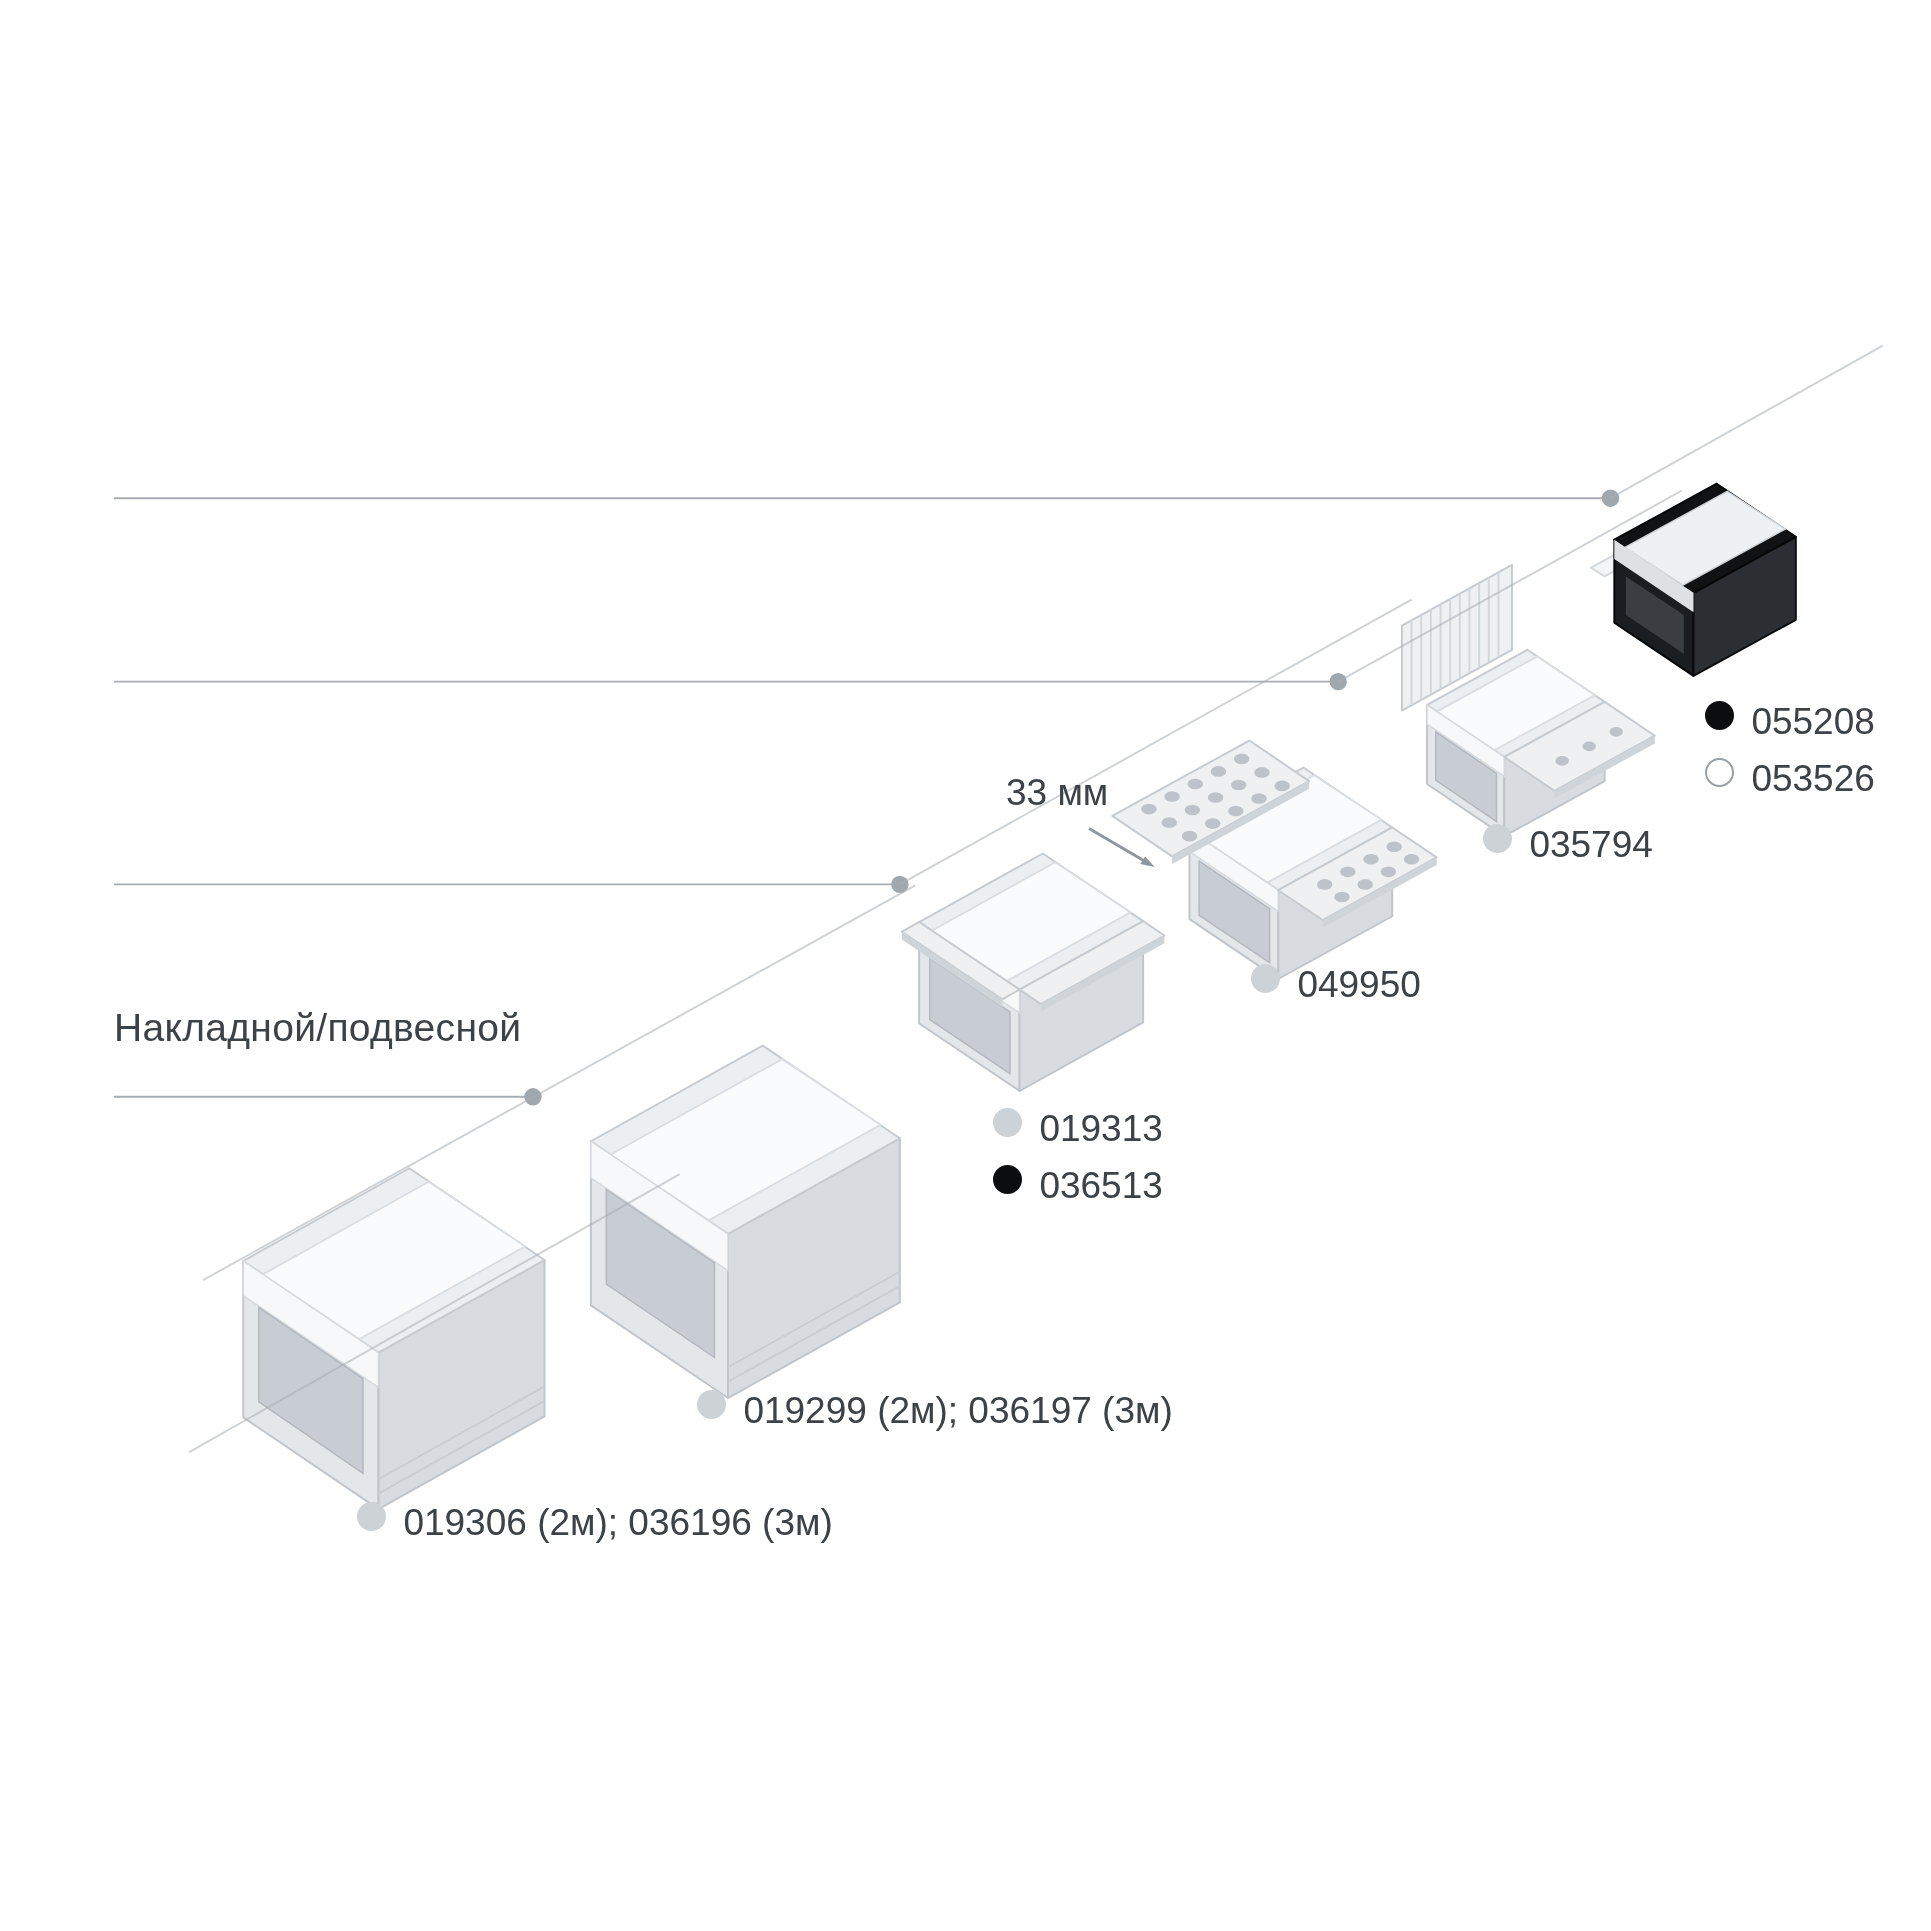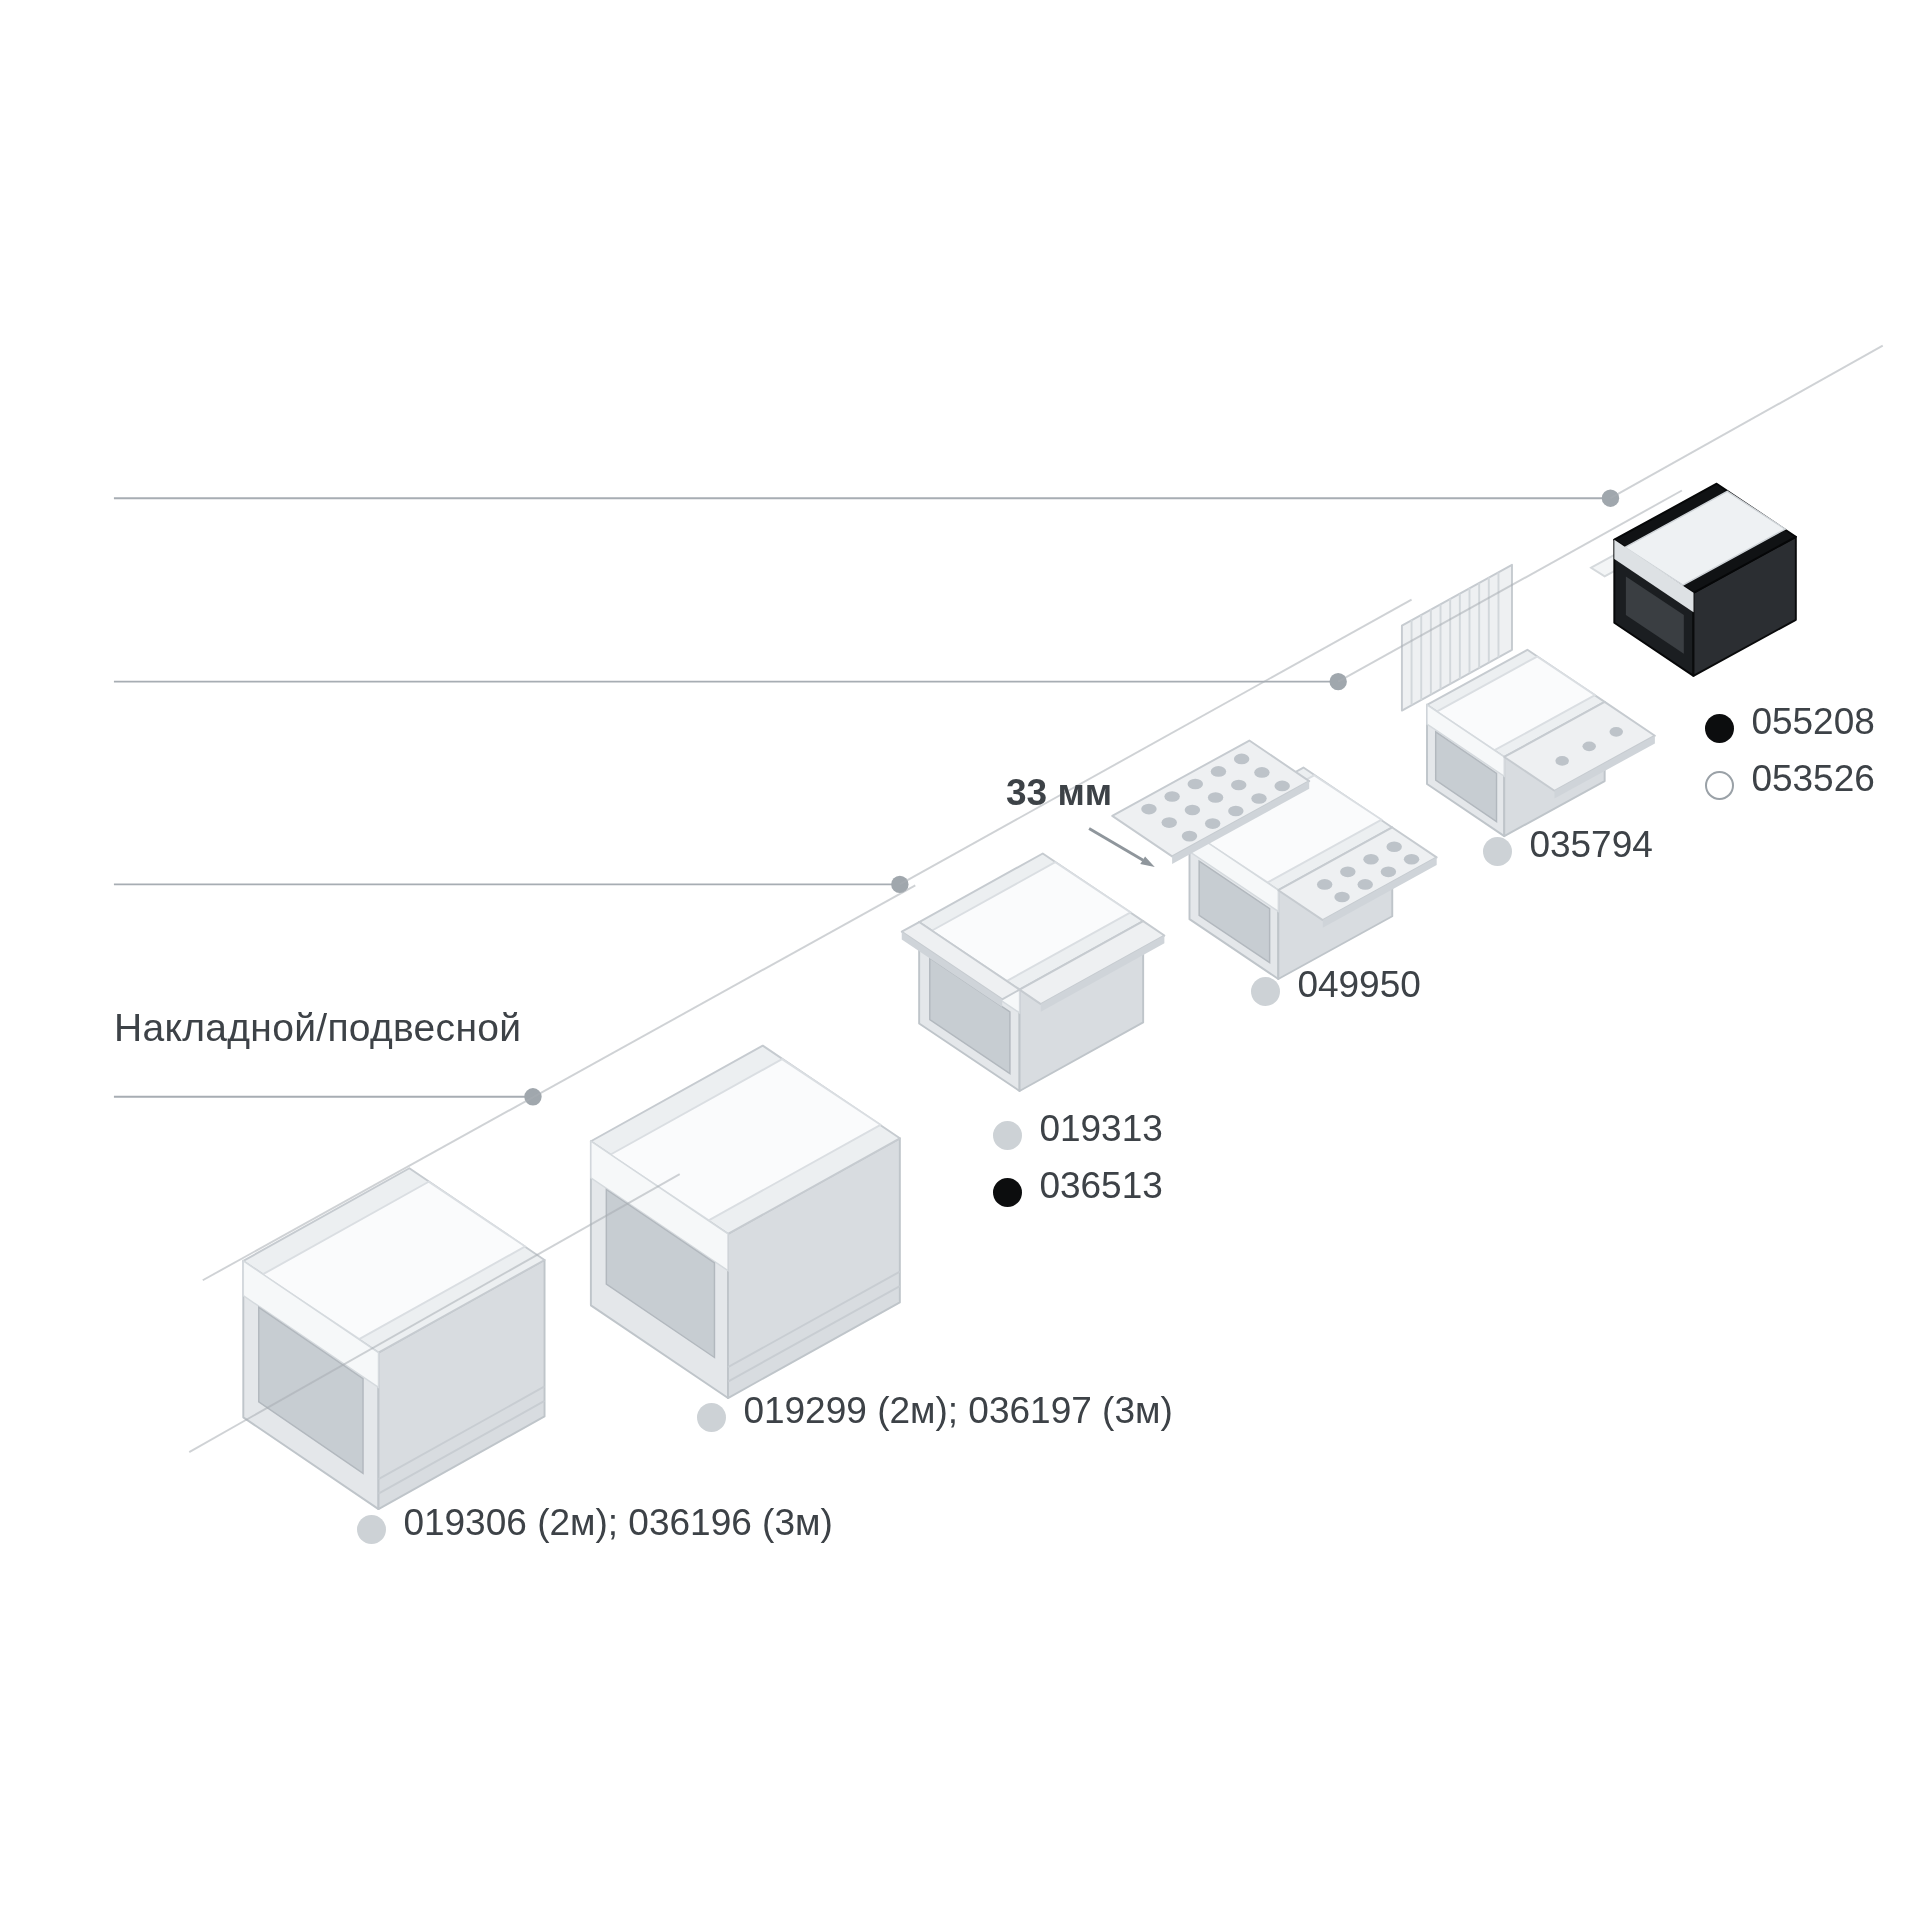--- a/index.html
+++ b/index.html
@@ -1,26 +1,26 @@
 <!DOCTYPE html>
 <html><head>
 <meta charset="utf-8">
 <style>
   html,body{margin:0;padding:0;background:#ffffff;}
   .canvas{position:relative;width:1931px;height:1931px;background:#ffffff;overflow:hidden;
           font-family:"Liberation Sans", sans-serif;color:#3d4247;}
   .abs{position:absolute;}
   .cat-label{font-size:39px;font-weight:500;line-height:1.15;letter-spacing:0.3px;white-space:nowrap;}
   .code-block{display:flex;flex-direction:column;gap:15.4px;}
-  .code-row{display:flex;align-items:flex-end;gap:17.4px;font-size:37px;font-weight:500;white-space:nowrap;}
+  .code-row{display:flex;align-items:flex-start;gap:17.4px;font-size:37px;font-weight:500;white-space:nowrap;}
   .dot{width:29px;height:29px;border-radius:50%;flex:0 0 auto;box-sizing:border-box;}
   .dot[data-dot="gray"]{background:#cdd2d6;}
   .dot[data-dot="black"]{background:#0c0d0e;}
   .dot[data-dot="white"]{background:#ffffff;border:2.9px solid #9aa1a7;}
-  .dim-label{font-size:37px;font-weight:700;white-space:nowrap;}
+  .dim-label{font-size:37px;font-weight:400;white-space:nowrap;}
   
   .ln{stroke:#a7adb3;stroke-width:2;fill:none;}
   .diag{stroke:#a7adb3;stroke-width:2;fill:none;stroke-opacity:.55;}
   .enddot{fill:#a0a7ad;}
   .face-end{fill:#e4e7ea;stroke:#bfc5ca;stroke-width:2;stroke-linejoin:round;}
   .face-side{fill:#d8dce0;stroke:#bfc5ca;stroke-width:2;stroke-linejoin:round;}
   .face-top{fill:#eceff1;stroke:#c6cbd0;stroke-width:2;stroke-linejoin:round;}
   .diffuser{fill:#fafbfc;stroke:#dadee2;stroke-width:2;stroke-linejoin:round;}
   .endband{fill:#f6f8f9;stroke:#d5dade;stroke-width:1.5;}
   .hollow{fill:#c7cdd2;stroke:#b2b8be;stroke-width:1.5;}

